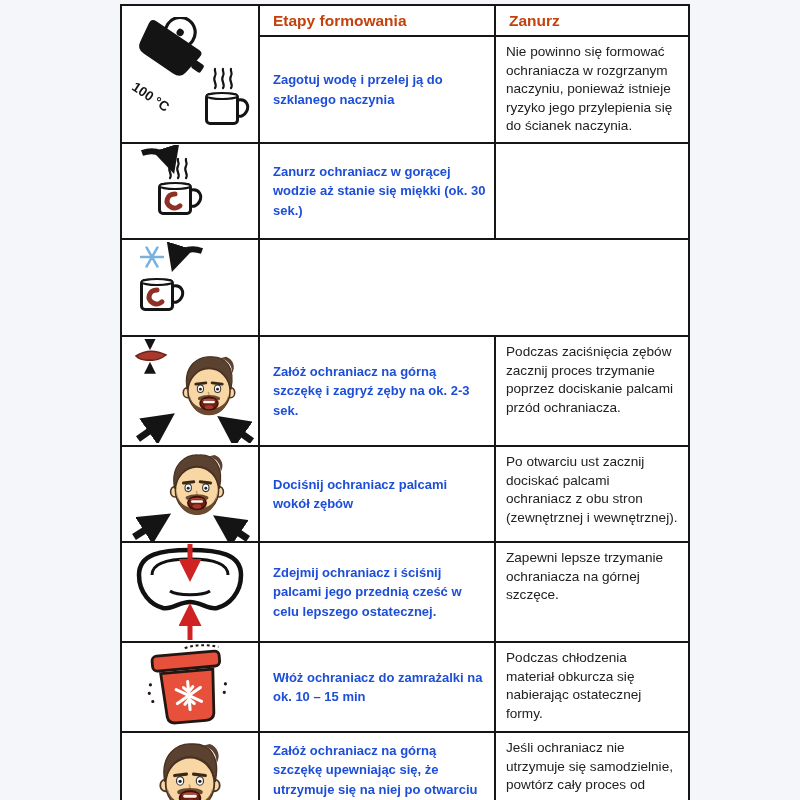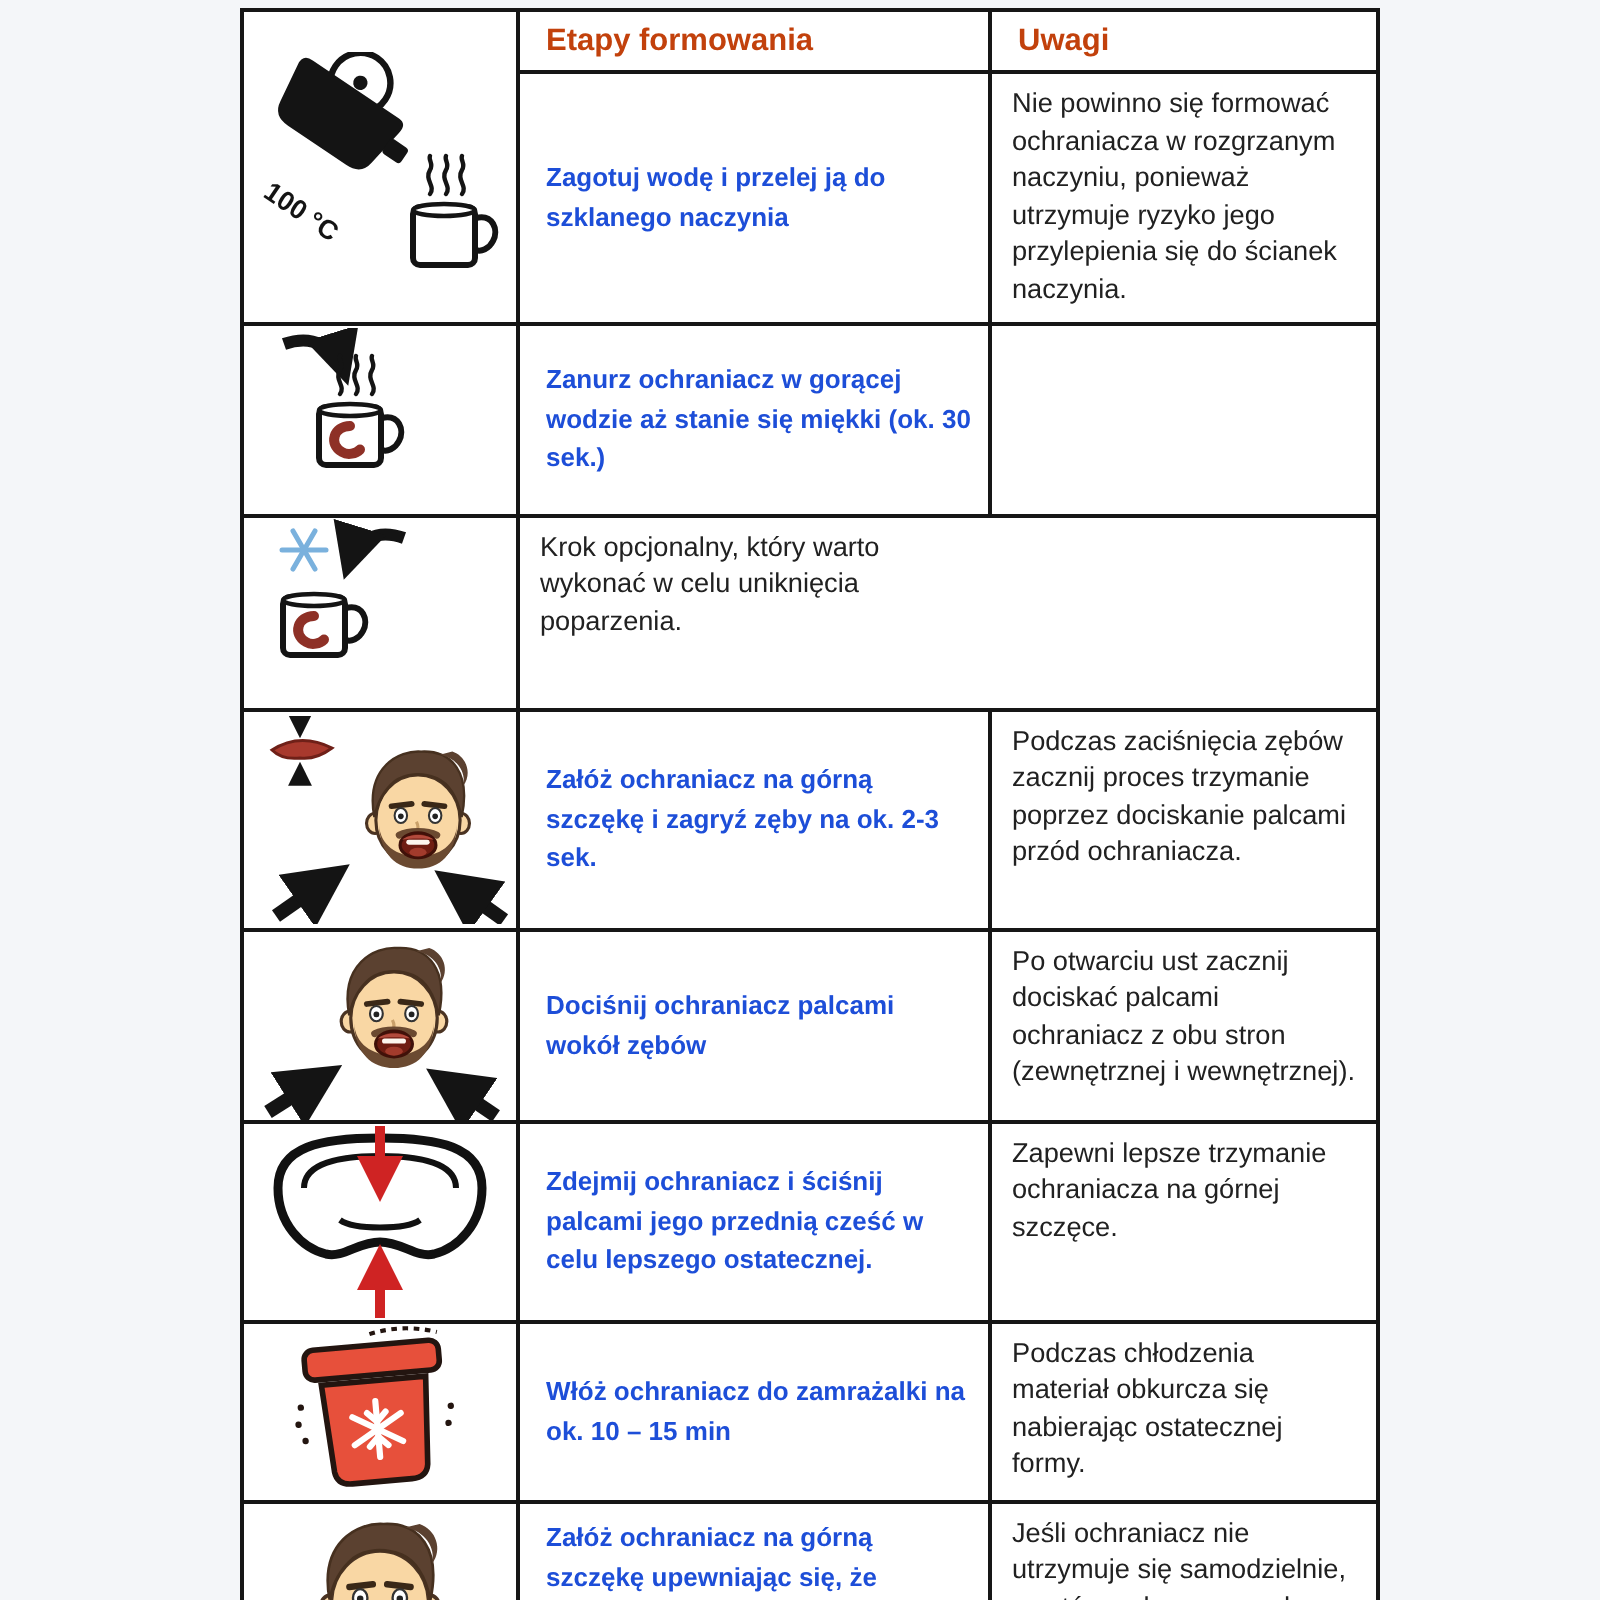--- a/index.html
+++ b/index.html
@@ -86,23 +86,23 @@
             <rect x="68" y="26" width="11" height="9" rx="2" fill="#141414"></rect>
           </g>
           <text class="svgtext" transform="translate(4,72) rotate(34)" font-size="13.5" font-weight="bold" fill="#141414">100 °C</text>
           <g transform="translate(78,52)">
             <use href="#steam-g" transform="translate(7,0)"></use>
             <use href="#mug-g" transform="translate(0,24)"></use>
           </g>
         </svg>
       </div>
       <div class="cell hcell h2">Etapy formowania</div>
-      <div class="cell hcell">Uwagi</div>
+      <div class="cell hcell">Zanurz</div>
       <div class="cell c2">Zagotuj wodę i przelej ją do szklanego naczynia</div>
-      <div class="cell c3">Nie powinno się formować ochraniacza w rozgrzanym naczyniu, ponieważ utrzymuje ryzyko jego przylepienia się do ścianek naczynia.</div>
+      <div class="cell c3">Nie powinno się formować ochraniacza w rozgrzanym naczyniu, ponieważ istnieje ryzyko jego przylepienia się do ścianek naczynia.</div>
     </div>
 
     <div class="grid row r2">
       <div class="cell c1">
         <svg width="120" height="92" viewBox="0 0 120 92">
           <path d="M12 8 C26 3 38 9 42 22" fill="none" stroke="#141414" stroke-width="6" marker-end="url(#ahB)"></path>
           <g transform="translate(26,12)">
             <use href="#steam-g" transform="translate(11,2)"></use>
             <g transform="translate(2,26)">
               <use href="#mug-g"></use>
@@ -123,21 +123,20 @@
             <line x1="-11" y1="0" x2="11" y2="0" transform="rotate(120)"></line>
             <circle cx="0" cy="0" r="2" fill="#7ab1dd" stroke="none"></circle>
           </g>
           <path d="M72 10 C58 5 48 11 44 24" fill="none" stroke="#141414" stroke-width="6" marker-end="url(#ahB)"></path>
           <g transform="translate(10,38)">
             <use href="#mug-g"></use>
             <use href="#hook-g" transform="translate(5,9)"></use>
           </g>
         </svg>
       </div>
-      <div class="cell c3">Krok opcjonalny, który warto wykonać w celu uniknięcia poparzenia.</div>
     </div>
 
     <div class="grid row r4">
       <div class="cell c1">
         <svg width="132" height="104" viewBox="0 0 132 104">
           <g>
             <path d="M26 1 L26 8" stroke="#141414" stroke-width="2.6" marker-end="url(#ahB)"></path>
             <path d="M12 17 Q26 8 42 16 Q34 22 26 21 Q17 22 12 17 Z" fill="#a8392d" stroke="#6f2018" stroke-width="1.5"></path>
             <path d="M26 33 L26 26" stroke="#141414" stroke-width="2.6" marker-end="url(#ahB)"></path>
           </g>

